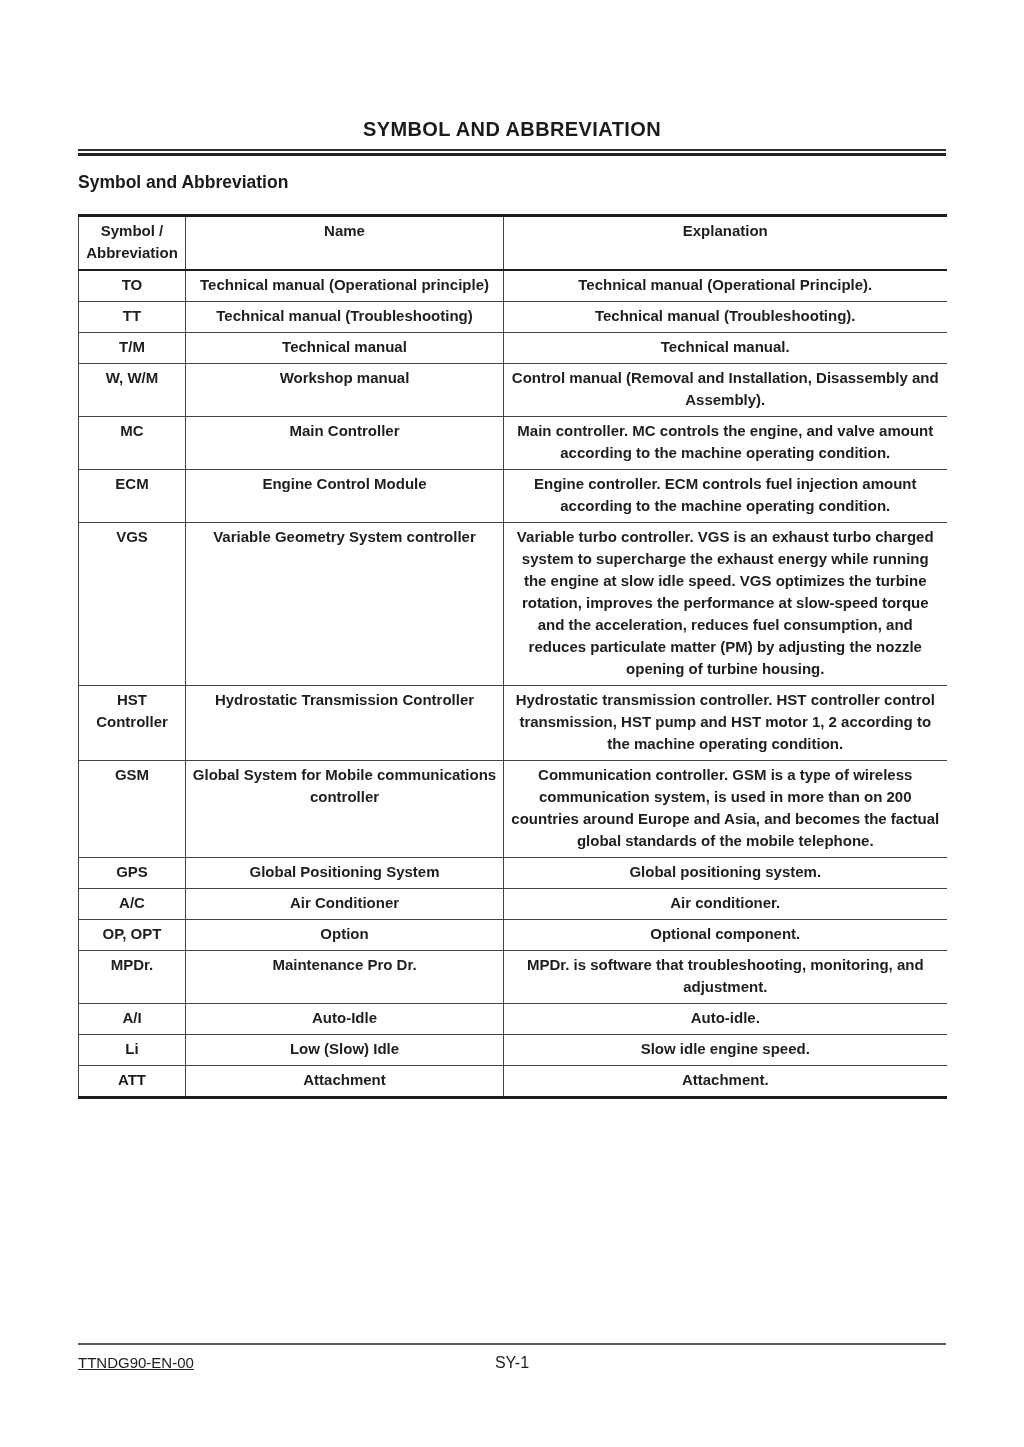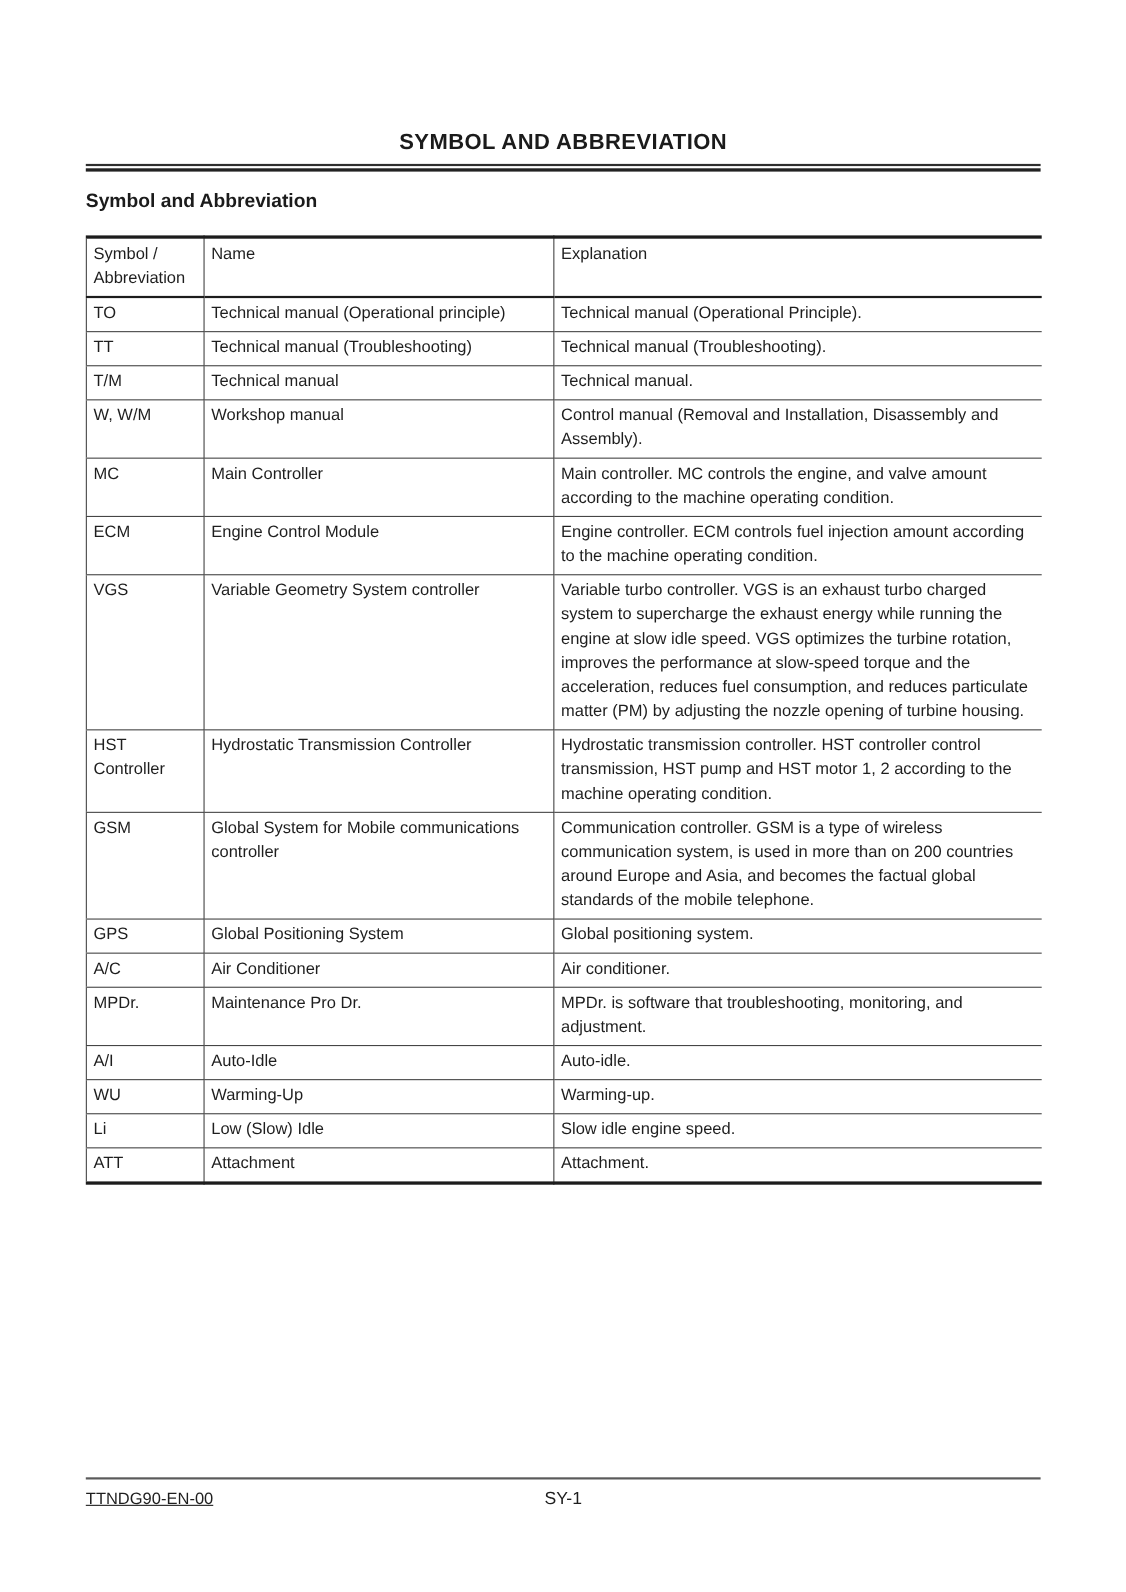--- a/index.html
+++ b/index.html
@@ -49,22 +49,22 @@
     line-height: 22px;
     border-top: 3px solid #1c1c1c;
     border-bottom: 3px solid #1c1c1c;
     border-left: 1px solid #454545;
   }
   table.abbr-table th,
   table.abbr-table td {
     border-right: 1px solid #454545;
     padding: 3px 6px 5px 6px;
     vertical-align: top;
-    text-align: left;
-    font-weight: normal;
+    text-align: center;
+    font-weight: bold;
     word-wrap: break-word;
   }
   table.abbr-table th:last-child,
   table.abbr-table td:last-child {
     border-right: none;
   }
   table.abbr-table thead th {
     border-bottom: 2px solid #1c1c1c;
   }
   table.abbr-table tbody td {
@@ -175,33 +175,33 @@
           <td>GPS</td>
           <td>Global Positioning System</td>
           <td>Global positioning system.</td>
         </tr>
         <tr>
           <td>A/C</td>
           <td>Air Conditioner</td>
           <td>Air conditioner.</td>
         </tr>
         <tr>
+          <td>OP, OPT</td>
+          <td>Option</td>
+          <td>Optional component.</td>
+        </tr>
+        <tr>
           <td>MPDr.</td>
           <td>Maintenance Pro Dr.</td>
           <td>MPDr. is software that troubleshooting, monitoring, and adjustment.</td>
         </tr>
         <tr>
           <td>A/I</td>
           <td>Auto-Idle</td>
           <td>Auto-idle.</td>
-        </tr>
-        <tr>
-          <td>WU</td>
-          <td>Warming-Up</td>
-          <td>Warming-up.</td>
         </tr>
         <tr>
           <td>Li</td>
           <td>Low (Slow) Idle</td>
           <td>Slow idle engine speed.</td>
         </tr>
         <tr>
           <td>ATT</td>
           <td>Attachment</td>
           <td>Attachment.</td>

